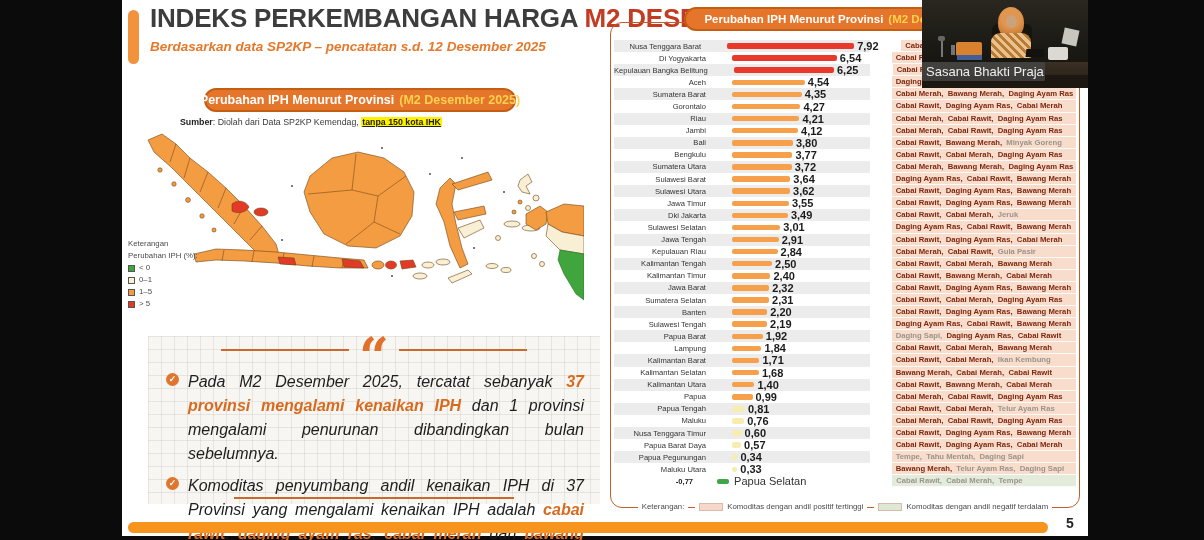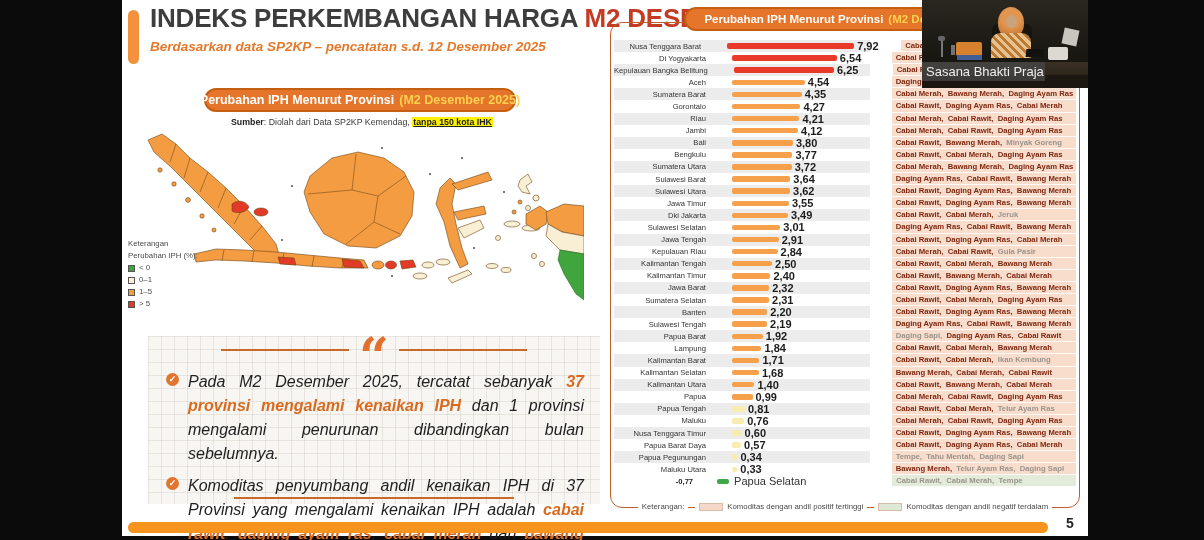--- a/index.html
+++ b/index.html
@@ -13,21 +13,21 @@
   .title .hl{color:#C23B22;}
   .subtitle{position:absolute;left:28px;top:39px;font-size:13.5px;font-style:italic;font-weight:bold;color:#E5792B;white-space:nowrap;}
 
   
   .badge{background:#E4752A;border:2px solid #C45F12;border-radius:14px;display:flex;align-items:center;justify-content:center;
          font-weight:bold;color:#fff;white-space:nowrap;box-sizing:border-box;}
   .badge .bhl{color:#FFD14E;margin-left:5px;}
   .badgeL{position:absolute;left:82px;top:88px;width:312px;height:24px;font-size:12.5px;}
   .badgeR{position:absolute;left:562px;top:7px;width:336px;height:24px;font-size:11.5px;z-index:5;}
 
-  .source{position:absolute;left:58px;top:117px;width:364px;text-align:center;font-size:8.8px;color:#3a3a3a;white-space:nowrap;}
+  .source{position:absolute;left:58px;top:117px;width:364px;text-align:left;font-size:8.8px;color:#3a3a3a;white-space:nowrap;}
   .source b{color:#222;}
   .srcHl{background:#FFF100;font-weight:bold;text-decoration:underline;color:#222;padding:0 1px;}
 
   
   .map{position:absolute;left:10px;top:128px;width:452px;height:200px;}
   .mo{fill:#F49C42;stroke:#6E4414;stroke-width:.6;}
   .mr{fill:#E23A26;stroke:#6E4414;stroke-width:.6;}
   .mc{fill:#F8EFD4;stroke:#6E4414;stroke-width:.6;}
   .mg{fill:#3FA53C;stroke:#2C6E26;stroke-width:.6;}
   .mline{fill:none;stroke:#6E4414;stroke-width:.55;}

